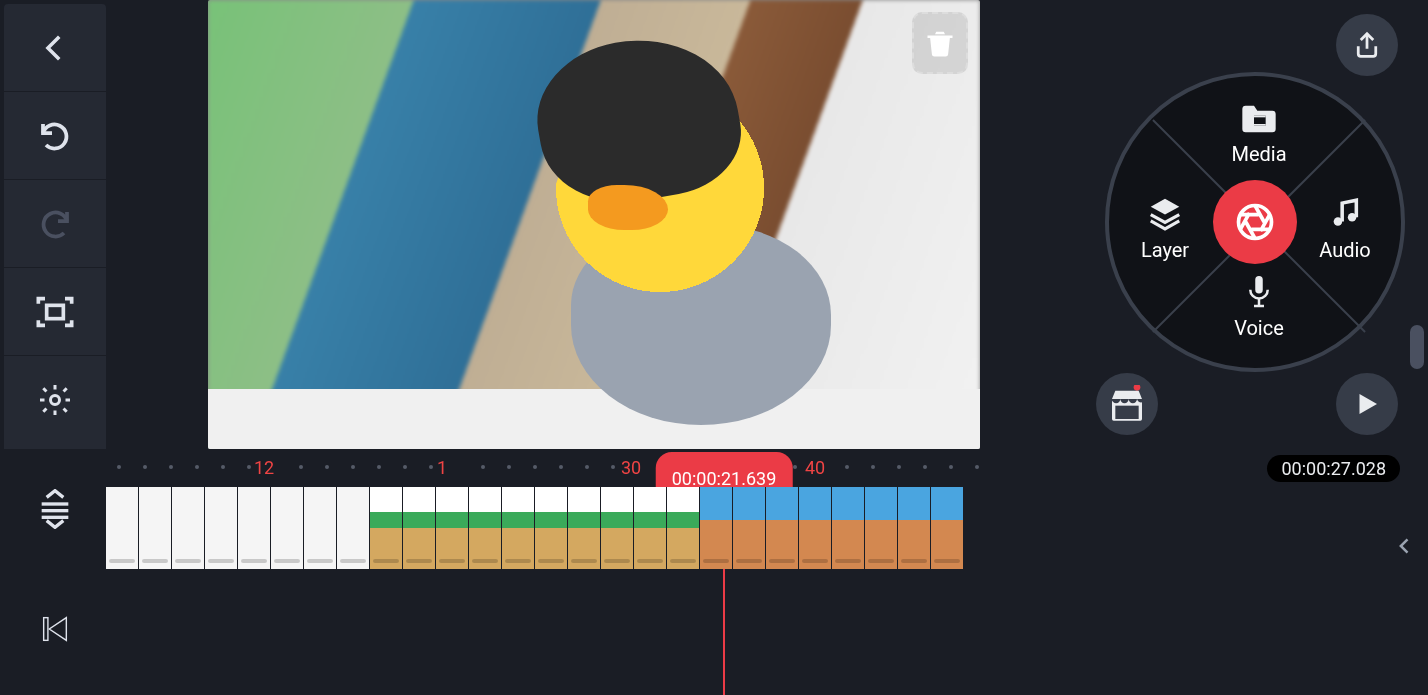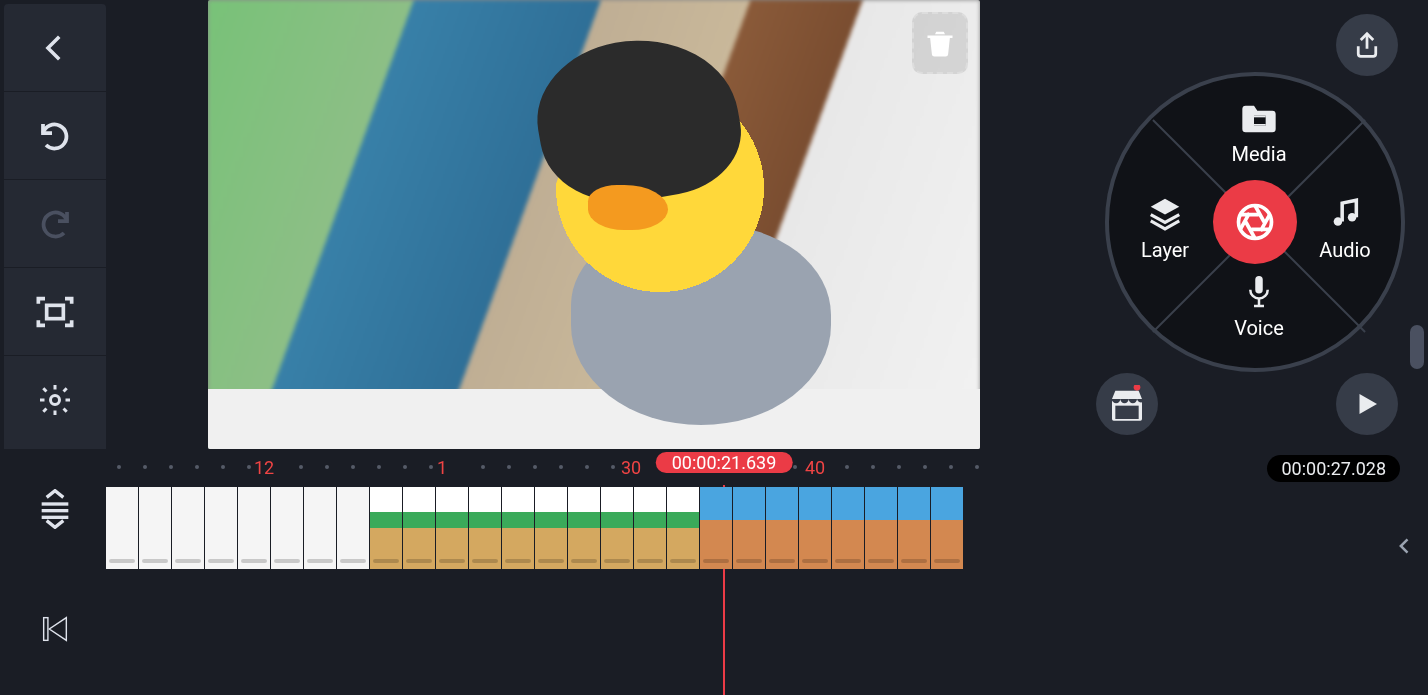--- a/index.html
+++ b/index.html
@@ -187,21 +187,21 @@
   .ruler .tick { width: 4px; height:4px; background:#555b68; border-radius:50%; margin: 0 11px;}
   .ruler .num { color:#ef4444; margin: 0 8px; }
   .ruler .duration {
     position:absolute; right:28px; top:6px;
     background:#000; padding:3px 14px; border-radius:14px;
     font-size:18px; color:#eaecef;
   }
   .playhead-pill {
     position:absolute; top:3px;
     background:#eb3b46; color:#fff;
-    padding:0 16px; border-radius:16px;
+    padding:16px 16px; border-radius:16px;
     font-size:18px;
     transform:translateX(-50%);
   }
   .playhead-line {
     position:absolute; top:36px; bottom:0;
     width:2px; background:#eb3b46;
     transform:translateX(-1px);
   }
   .clips {
     position:absolute; top:38px; left:0;

